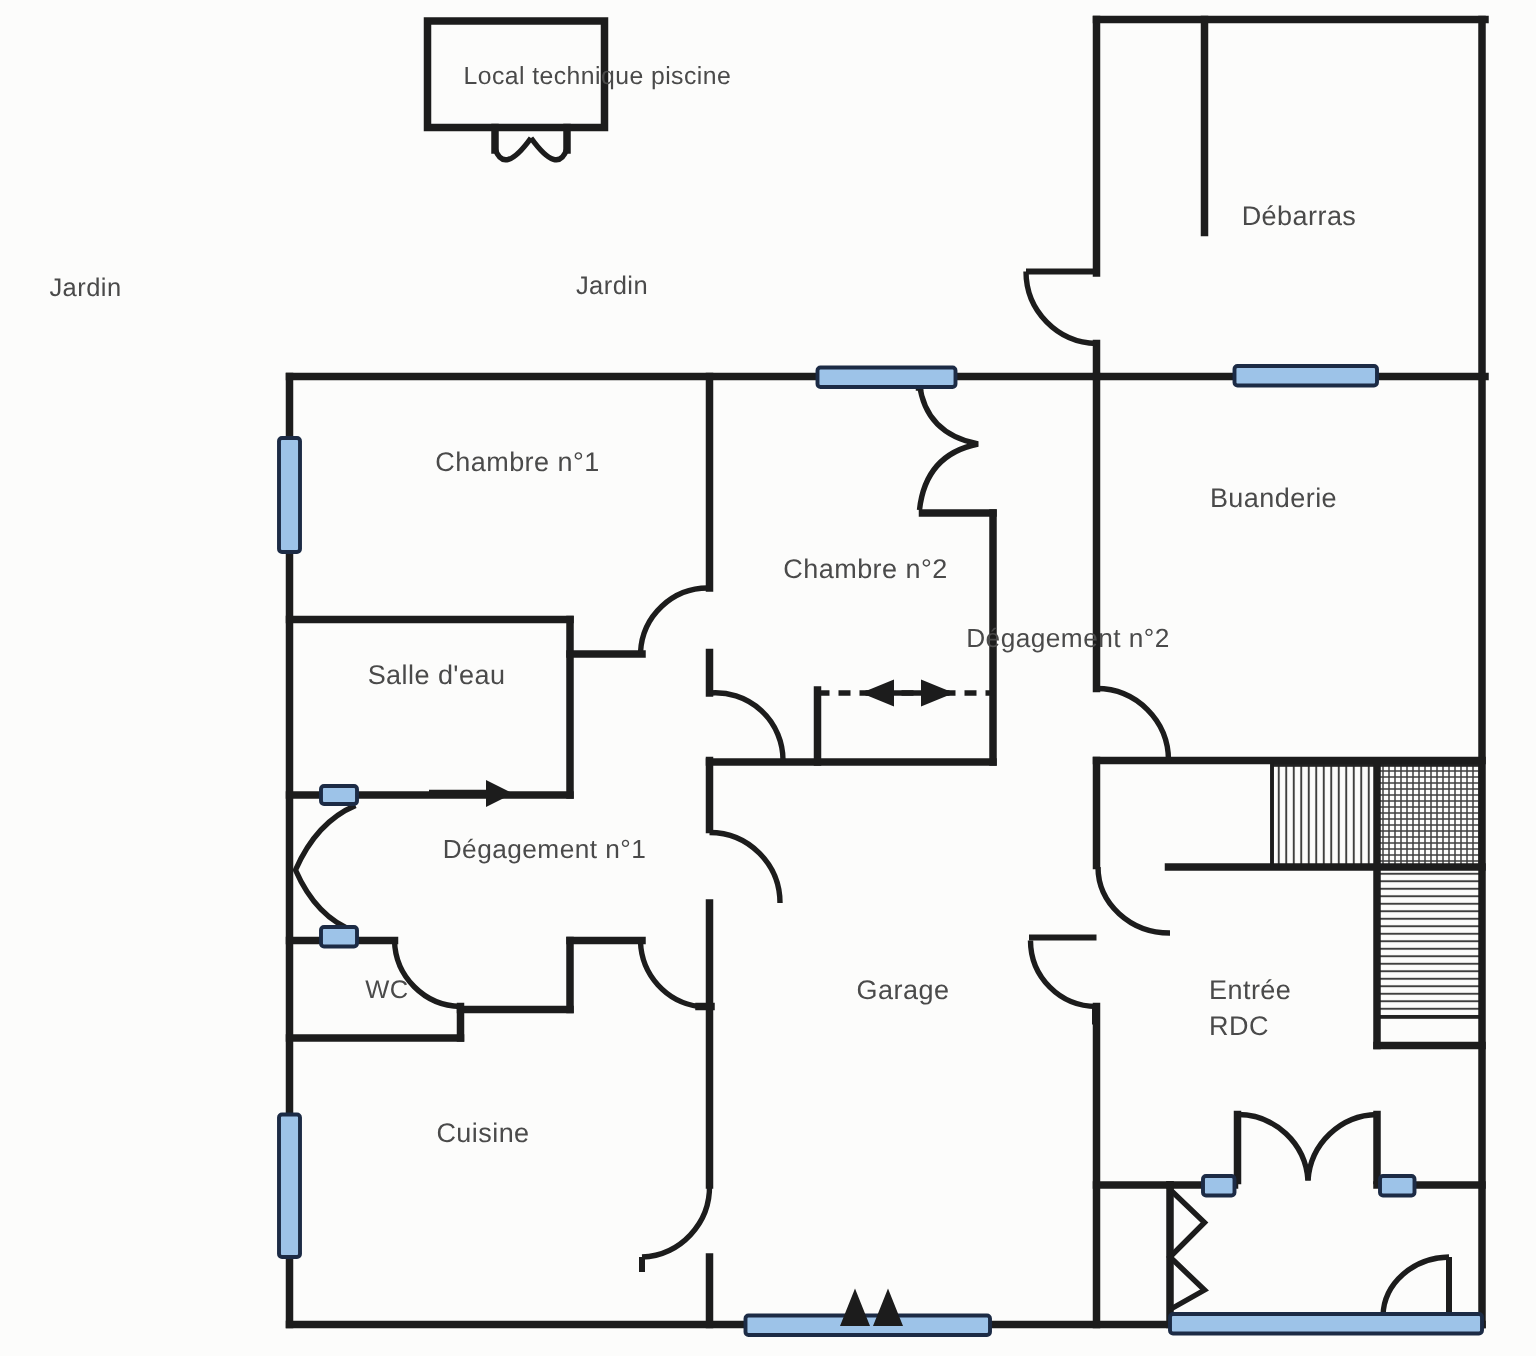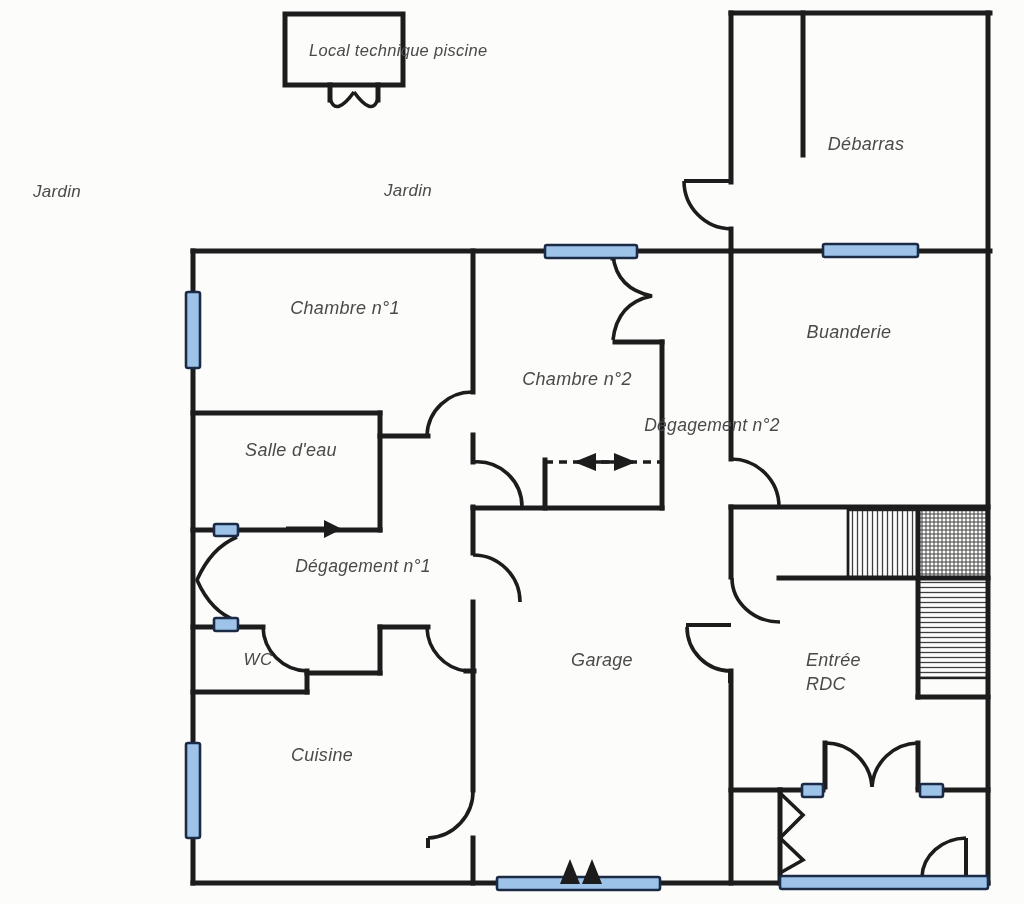--- a/index.html
+++ b/index.html
@@ -1,17 +1,17 @@
 <!DOCTYPE html>
 <html><head>
 <meta charset="utf-8">
 <style>
   html,body{margin:0;padding:0;background:#ffffff;}
   #stage{position:relative;width:1024px;height:904px;background:#fcfcfb;overflow:hidden;
-         font-family:"Liberation Sans",sans-serif;font-style:italic;}
+         font-family:"Liberation Sans",sans-serif;}
   svg{position:absolute;left:0;top:0;}
   text{letter-spacing:.3px;}
 </style>
 </head>
 <body>
 
 <div id="stage">
   <svg id="plan" width="1024" height="904" viewBox="0 0 1024 904">
     <defs>
       <pattern id="hatchV" width="5" height="5" patternUnits="userSpaceOnUse">

